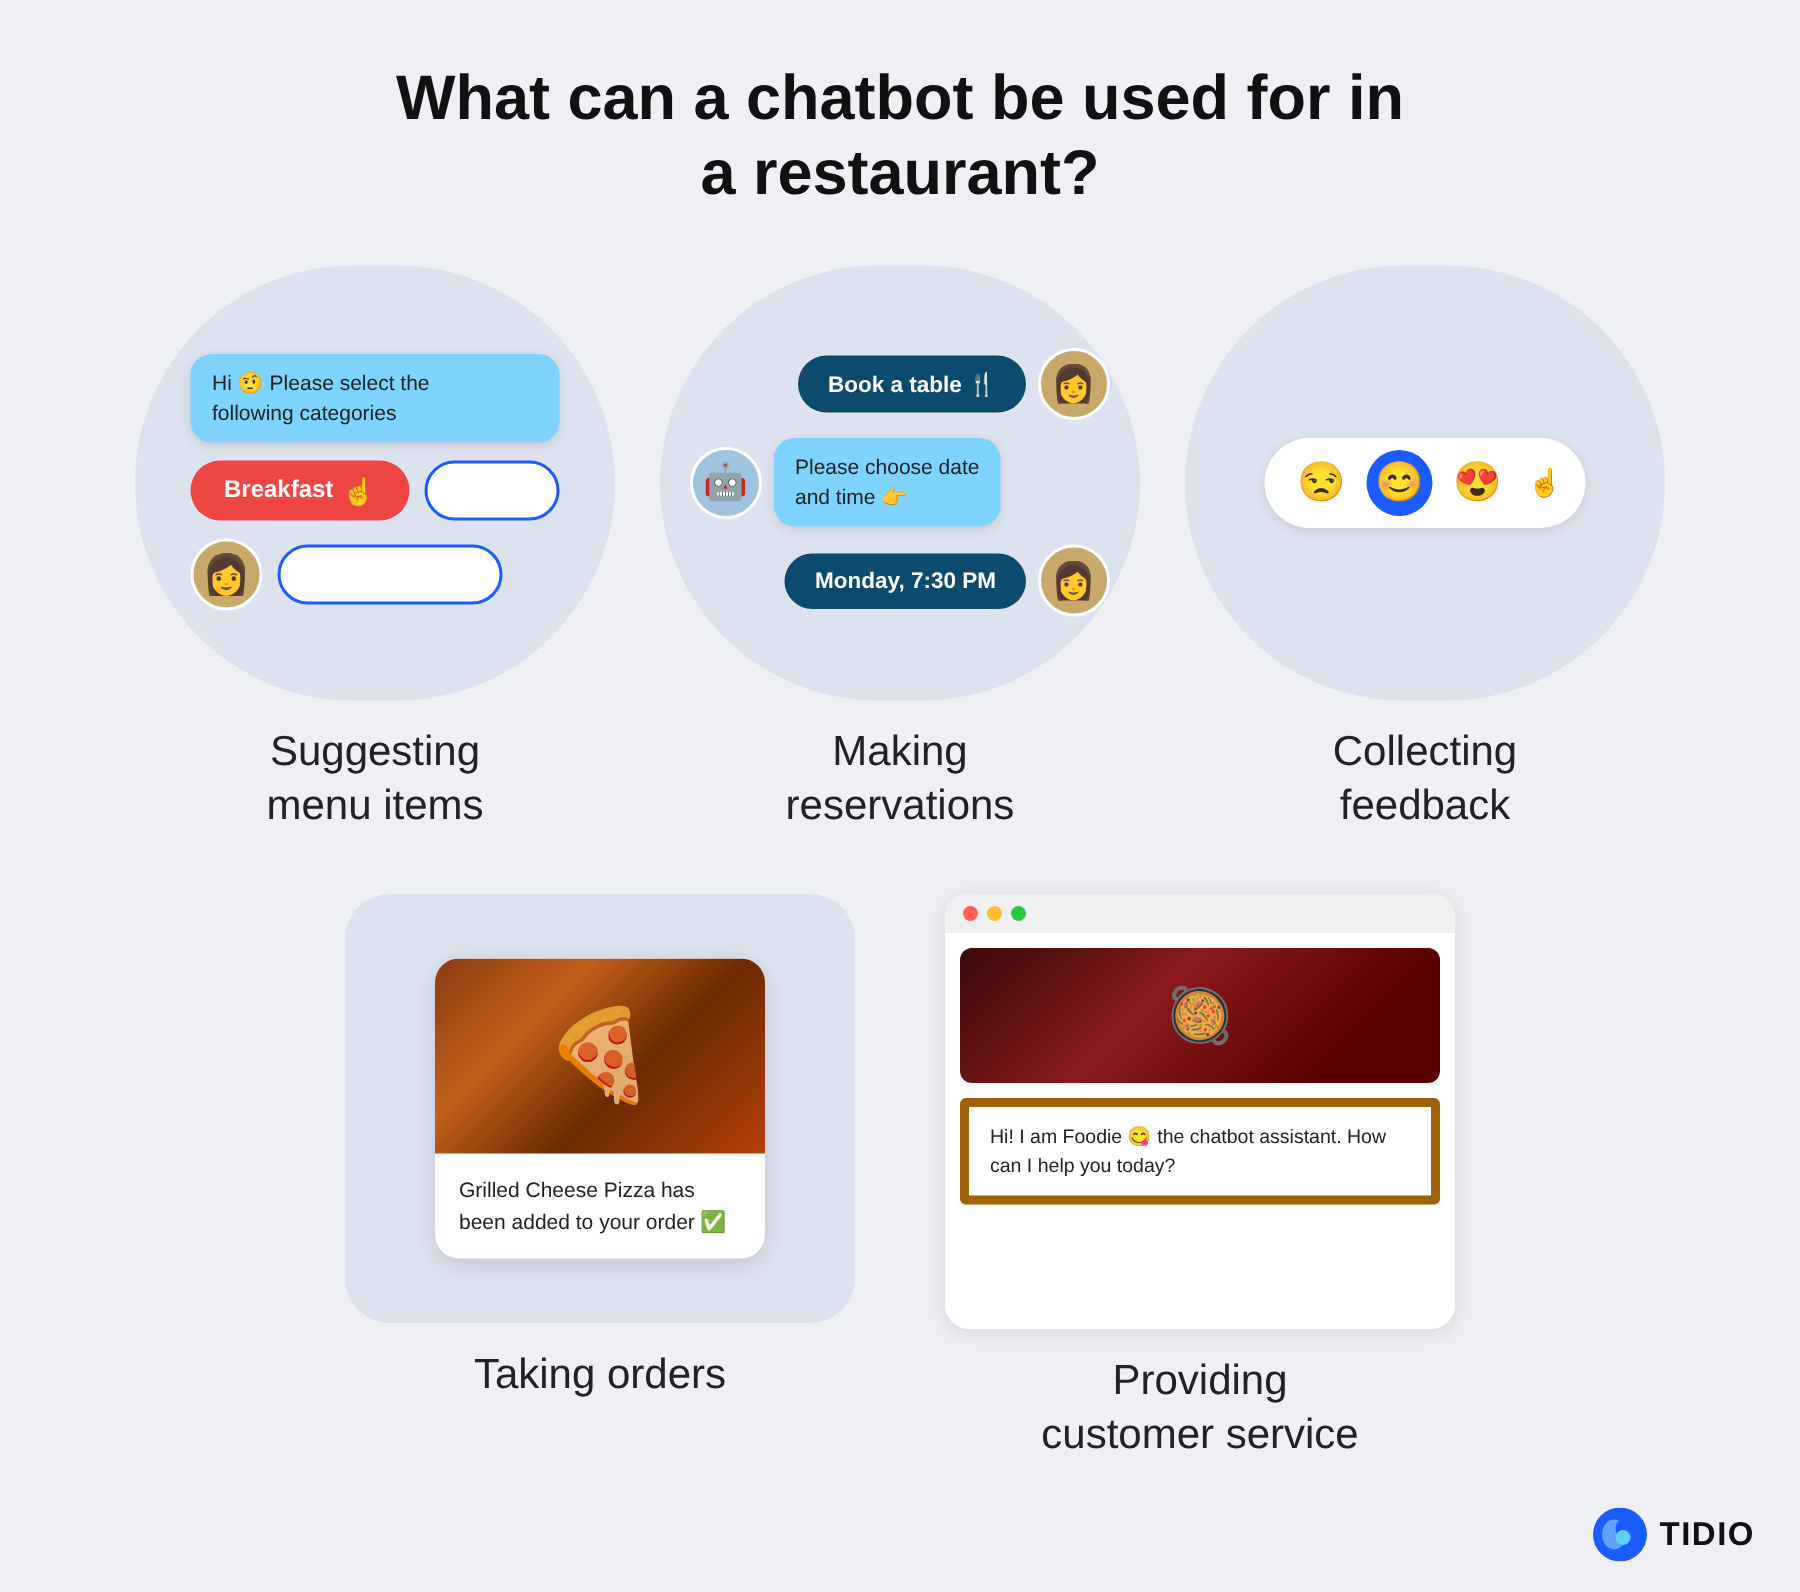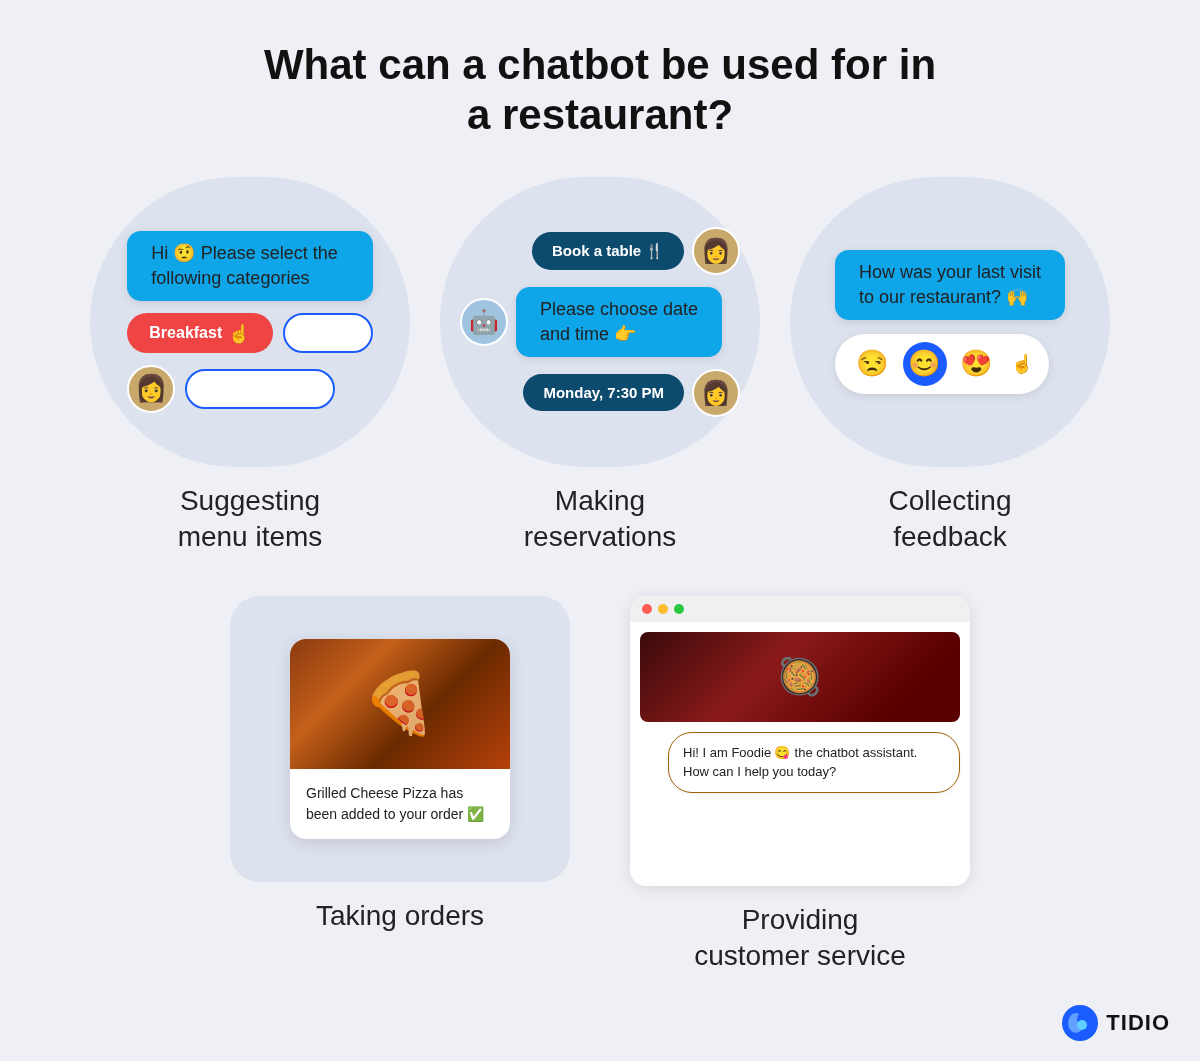--- a/index.html
+++ b/index.html
@@ -56,24 +56,24 @@
     }
 
     
     .card1 .illustration-circle {
       width: 320px;
       height: 290px;
       border-radius: 160px;
     }
 
     .chat-bubble {
-      background: #0ea5e9;
+      background: #7dd3fc;
       border-radius: 14px;
-      padding: 10px 24px;
-      font-size: 18px;
+      padding: 10px 14px;
+      font-size: 14px;
       color: #222;
       box-shadow: 0 2px 8px rgba(0,0,0,0.10);
       line-height: 1.4;
     }
 
     .chat-bubble-blue {
       background: #0c4a6e;
       color: #fff;
       border-radius: 22px;
       padding: 10px 20px;
@@ -291,28 +291,27 @@
       background: linear-gradient(135deg, #3a0a0a 0%, #8b1a1a 40%, #5a0000 80%);
       border-radius: 8px;
       display: flex;
       align-items: center;
       justify-content: center;
       font-size: 36px;
     }
 
     .service-bubble {
       background: #fff;
-      border: 1px solid #a16207;
-      border-radius: 24px;
+      border: 6px solid #a16207;
+      border-radius: 4px;
       padding: 10px 14px;
       font-size: 13px;
       color: #222;
       line-height: 1.5;
       box-shadow: 0 1px 4px rgba(0,0,0,0.06);
-      margin-left: 28px;
     }
 
     .card-label {
       font-size: 28px;
       color: #222;
       text-align: center;
       line-height: 1.3;
       font-weight: 400;
     }
 
@@ -402,23 +401,20 @@
           </div>
         </div>
       </div>
     </div>
     <div class="card-label">Making<br>reservations</div>
   </div>
 
   <div class="card card3">
     <div class="illustration-circle">
       <div class="card3-inner">
-        <div class="chat-bubble">
-          How was your last visit<br>to our restaurant? 🙌
-        </div>
         <div class="emoji-row">
           <div class="emoji-btn">😒</div>
           <div class="emoji-btn selected" style="background:#1a5cff; border-radius:50%; padding:4px;">😊</div>
           <div class="emoji-btn">😍</div>
           <span style="font-size:18px; margin-left:4px;">☝️</span>
         </div>
       </div>
     </div>
     <div class="card-label">Collecting<br>feedback</div>
   </div>

